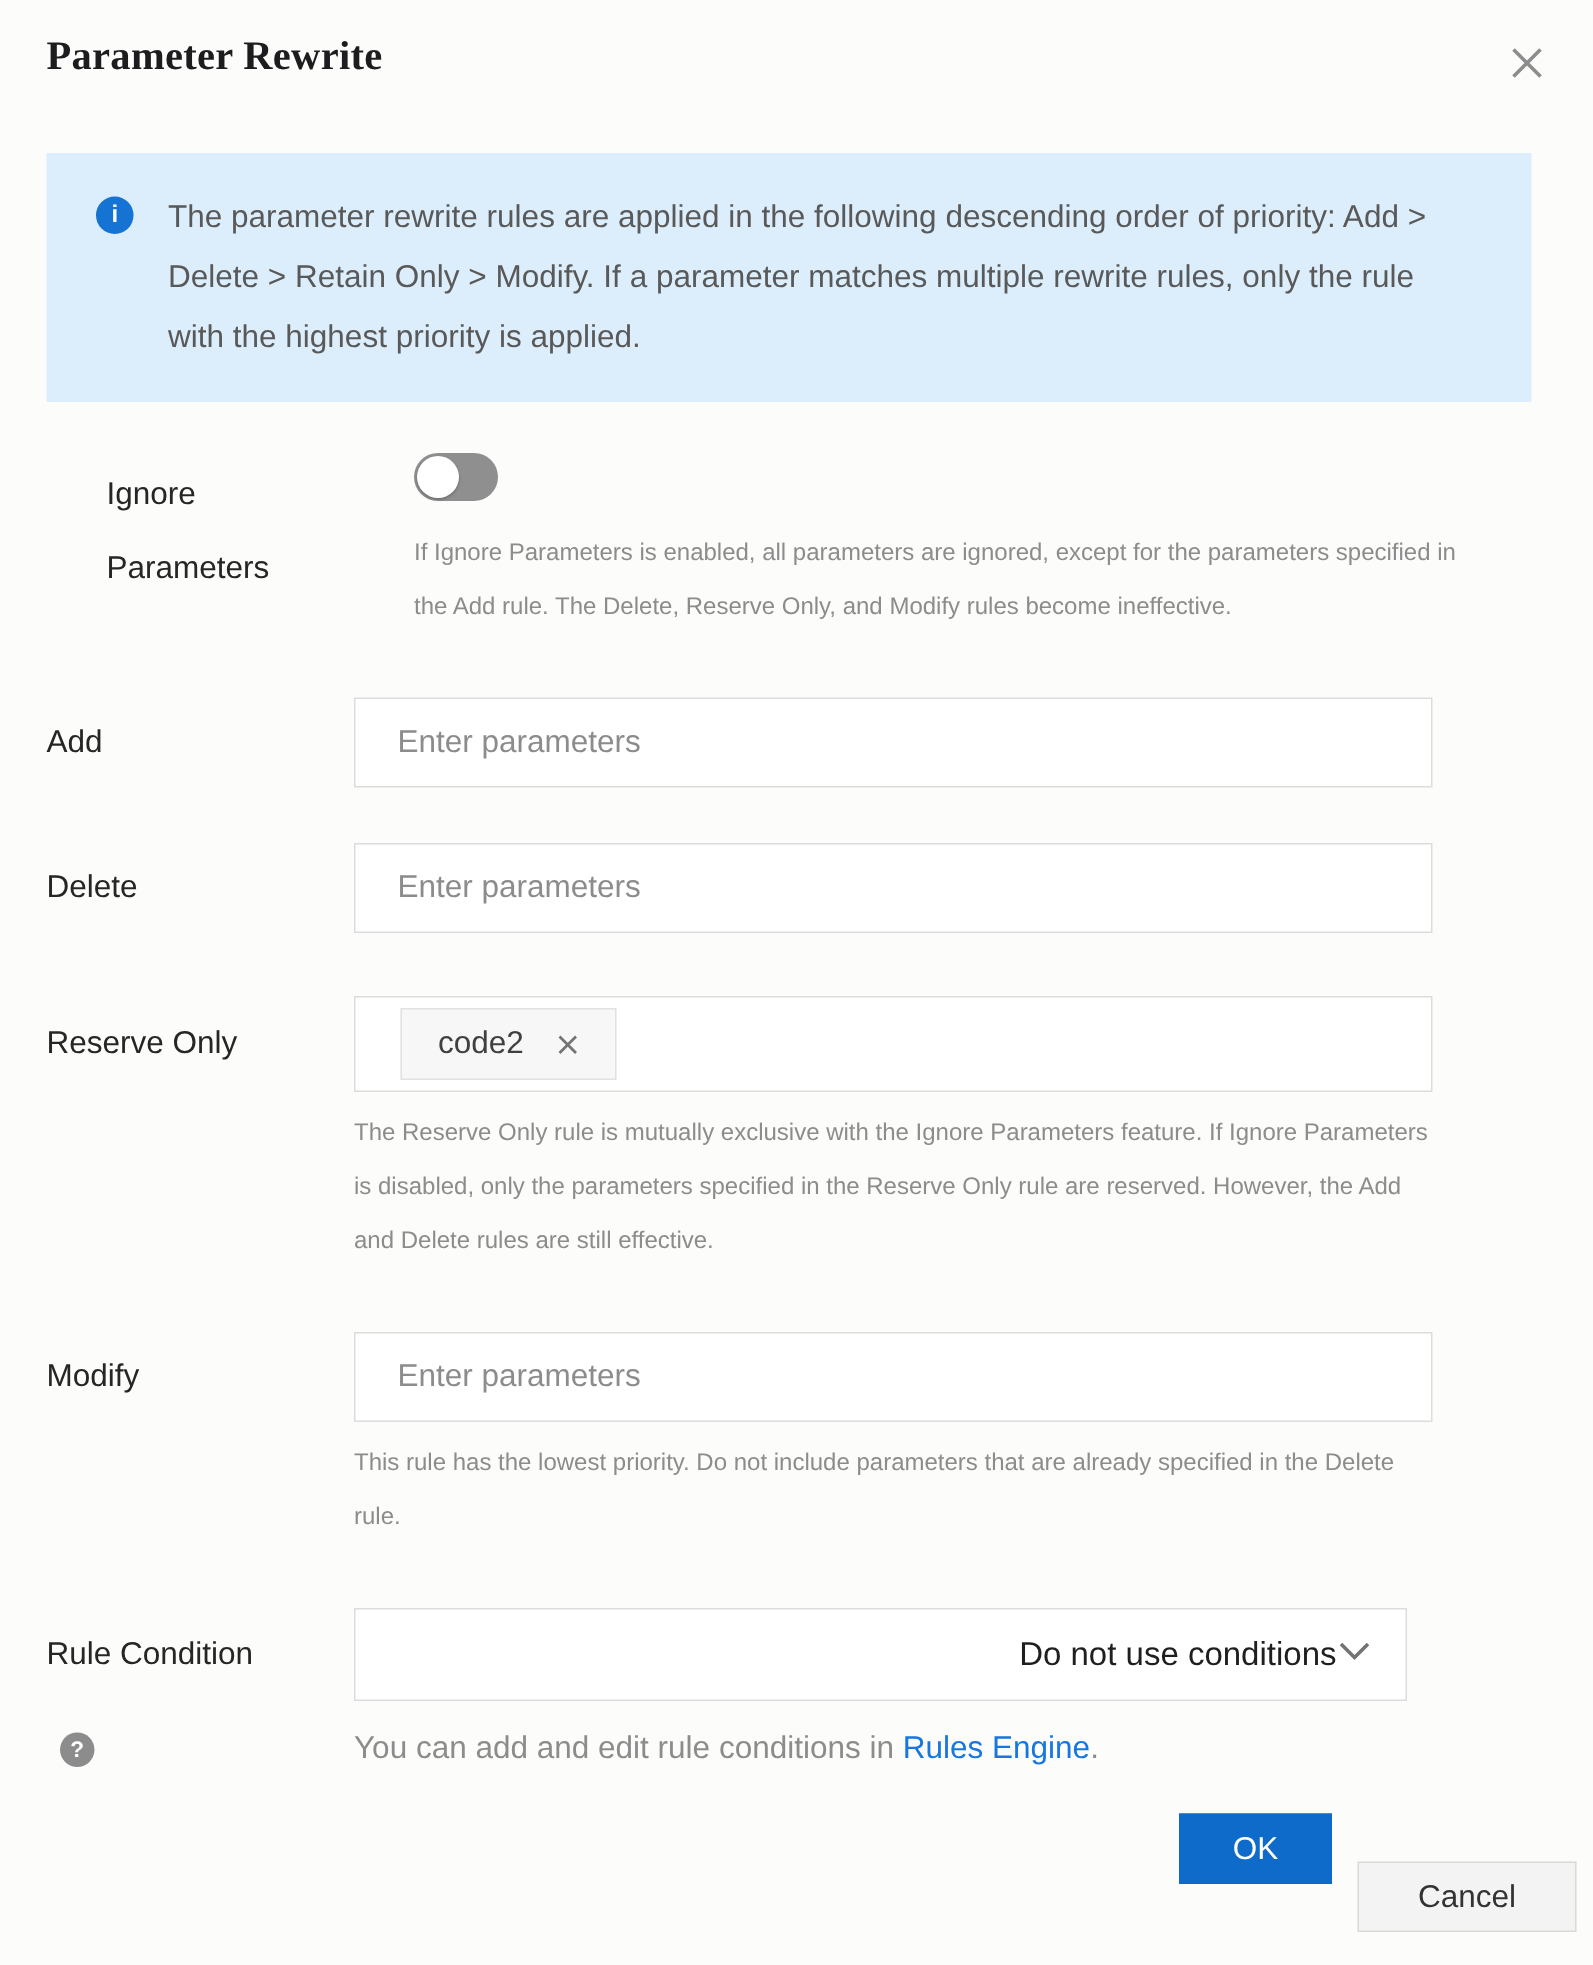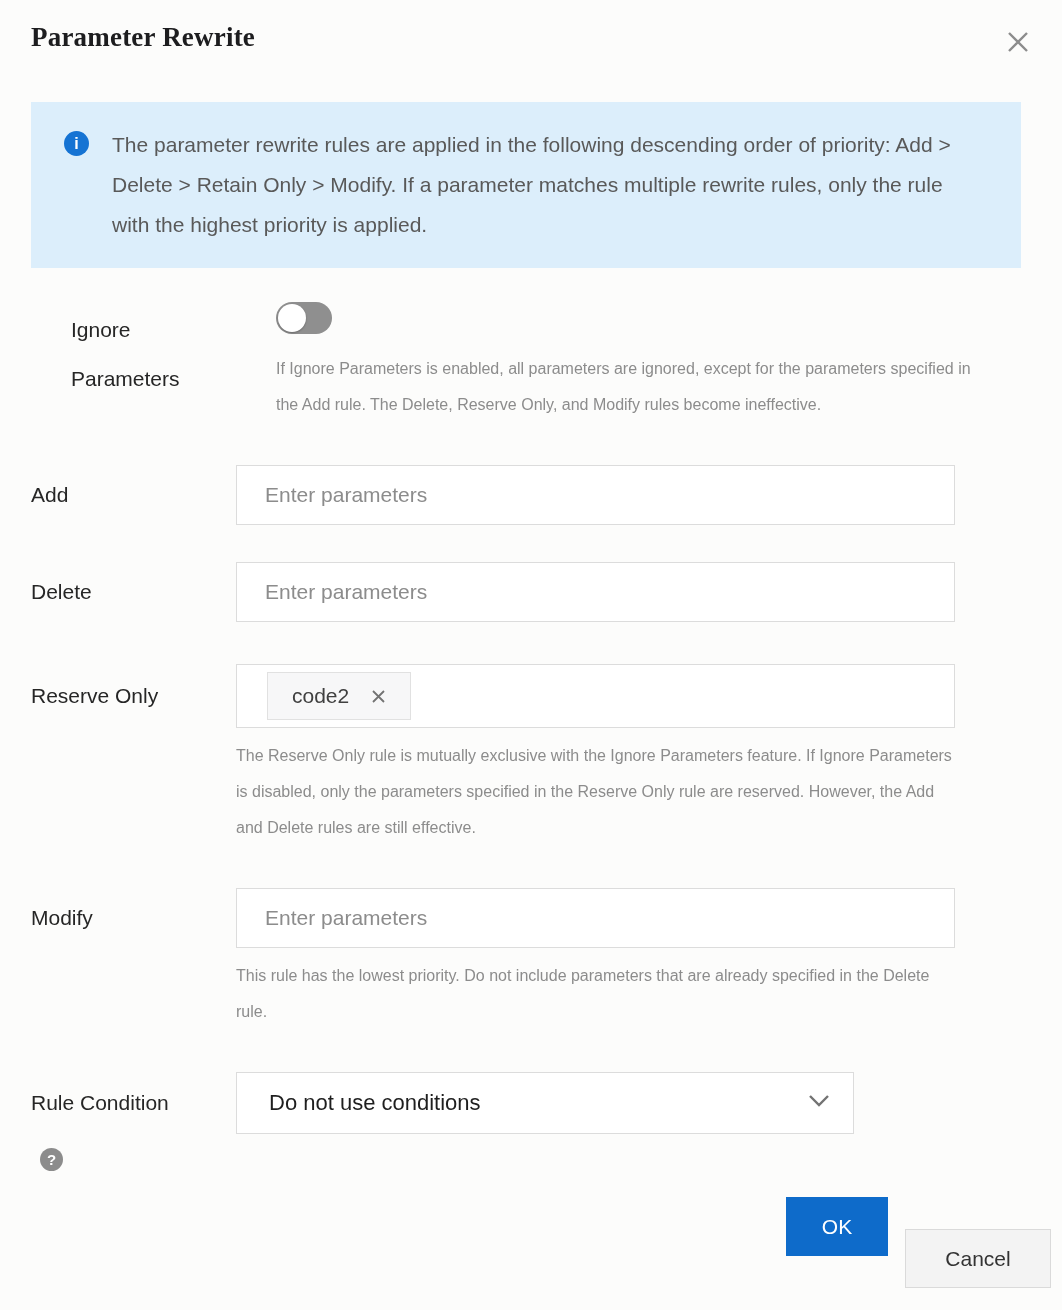--- a/index.html
+++ b/index.html
@@ -76,40 +76,40 @@
   .tag {
     display:inline-flex; align-items:center;
     height:48px; margin-left:10px; padding:0 22px 0 24px;
     background:#f7f7f8; border:1px solid #e1e1e1;
     font-size:21px; color:#404040;
   }
   .tag .tag-close { margin-left:20px; display:flex; cursor:pointer; }
 
   
   .select-box {
-    width:618px; height:62px; border:1px solid #dcdcdc; background:#fff;
-    display:flex; align-items:center; justify-content:space-between;
+    width:702px; height:62px; border:1px solid #dcdcdc; background:#fff;
+    display:flex; align-items:center; justify-content:flex-end;
     padding:0 22px 0 32px; cursor:pointer;
   }
   .select-value { font-size:22px; color:#1f1f1f; }
 
   
   .help-row { display:flex; align-items:center; margin-top:14px; }
   .help-qcol { flex:0 0 205px; padding-left:9px; }
   .q-icon {
     width:23px; height:23px; border-radius:50%; background:#8c8c8c; color:#fff;
     display:flex; align-items:center; justify-content:center;
     font-size:15px; font-weight:700; cursor:pointer;
   }
   .help-text { font-size:21px; line-height:36px; color:#8c8c8c; }
   .help-text a { color:#1677e0; text-decoration:none; cursor:pointer; }
 
   
   .footer { position:absolute; right:11px; bottom:22px; display:flex; gap:17px; }
-  .btn { height:59px; font-family:"Liberation Sans", sans-serif; font-size:21px; cursor:pointer; }
+  .btn { height:47px; font-family:"Liberation Sans", sans-serif; font-size:21px; cursor:pointer; }
   .btn-primary { width:102px; background:#0e6bca; border:1px solid #0e6bca; color:#fff; }
   .btn-default { width:146px; background:#f3f3f3; border:1px solid #dadada; color:#333;margin-top:32px; }
 </style>
 </head>
 <body>
 
 <div class="dialog">
 
   <div class="dialog-header">
     <div class="dialog-title">Parameter Rewrite</div>
@@ -191,20 +191,23 @@
               </svg>
           </span>
         </div>
       </div>
     </div>
 
     <div class="help-row">
       <div class="help-qcol">
         <span class="q-icon">?</span>
       </div>
+      <div class="help-text">
+        <span>You can add and edit rule conditions in </span><a>Rules Engine</a><span>.</span>
+      </div>
     </div>
 
   </div>
 
   <div class="footer">
     <button class="btn btn-primary">OK</button>
     <button class="btn btn-default">Cancel</button>
   </div>
 
 </div>

